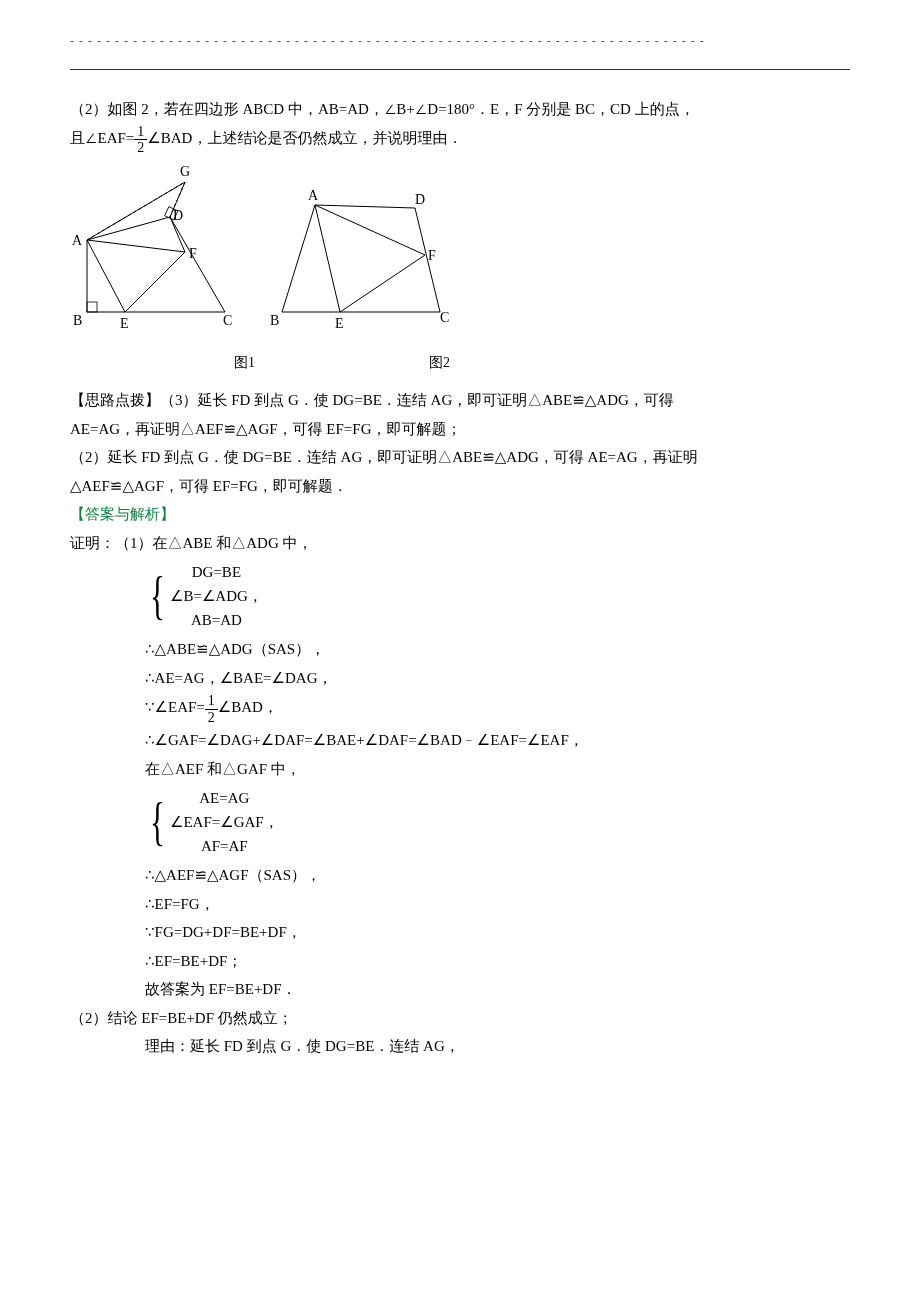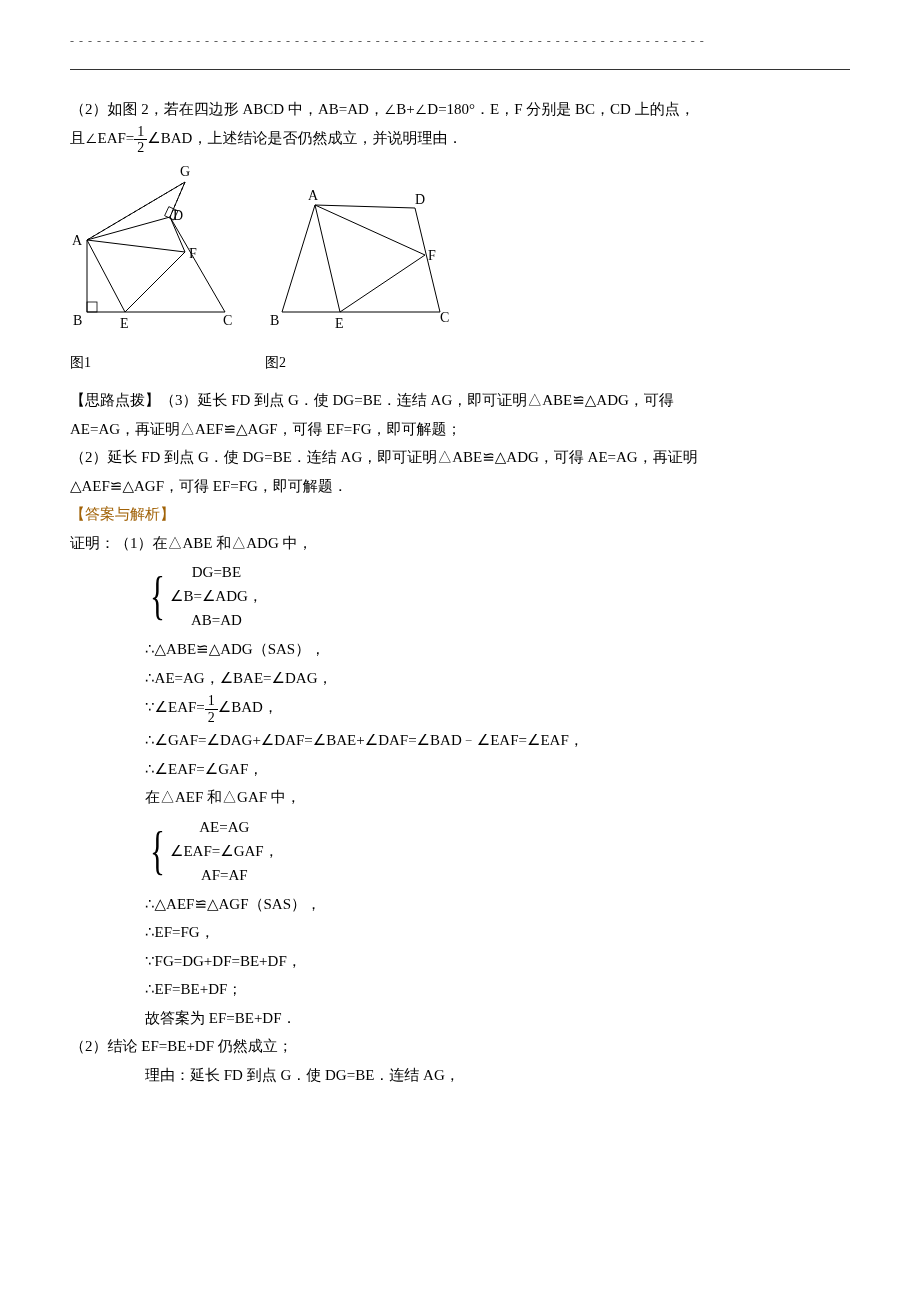--- a/index.html
+++ b/index.html
@@ -49,24 +49,24 @@
     .diagram-row {
       display: flex;
       gap: 10px;
       margin: 5px 0 10px 0;
     }
     .diagram {
       display: inline-block;
     }
     .diag-label {
       font-size: 14px;
-      text-align: left;
+      text-align: right;
     }
     .c-blue { color: #000000; }
-    .c-red { color: #a16207; }
+    .c-red { color: #15803d; }
     .proof-block {
       margin-left: 75px;
     }
     .brace-group {
       display: flex;
       align-items: center;
       margin: 3px 0;
     }
     .brace {
       font-size: 52px;
@@ -156,21 +156,20 @@
       <div>∠B=∠ADG，</div>
       <div>AB=AD</div>
     </div>
   </div>
   <div>∴△ABE≌△ADG（SAS），</div>
   <div>∴AE=AG，∠BAE=∠DAG，</div>
   <div class="nobrk mt5">
     <span>∵∠EAF=</span><span class="frac"><span class="num">1</span><span class="den">2</span></span><span>∠BAD，</span>
   </div>
   <div class="mt5">∴∠GAF=∠DAG+∠DAF=∠BAE+∠DAF=∠BAD﹣∠EAF=∠EAF，</div>
-  <div>∴∠EAF=∠GAF，</div>
   <div>在△AEF 和△GAF 中，</div>
   <div class="brace-group">
     <div class="brace">{</div>
     <div class="brace-content">
       <div>AE=AG</div>
       <div>∠EAF=∠GAF，</div>
       <div>AF=AF</div>
     </div>
   </div>
   <div>∴△AEF≌△AGF（SAS），</div>

